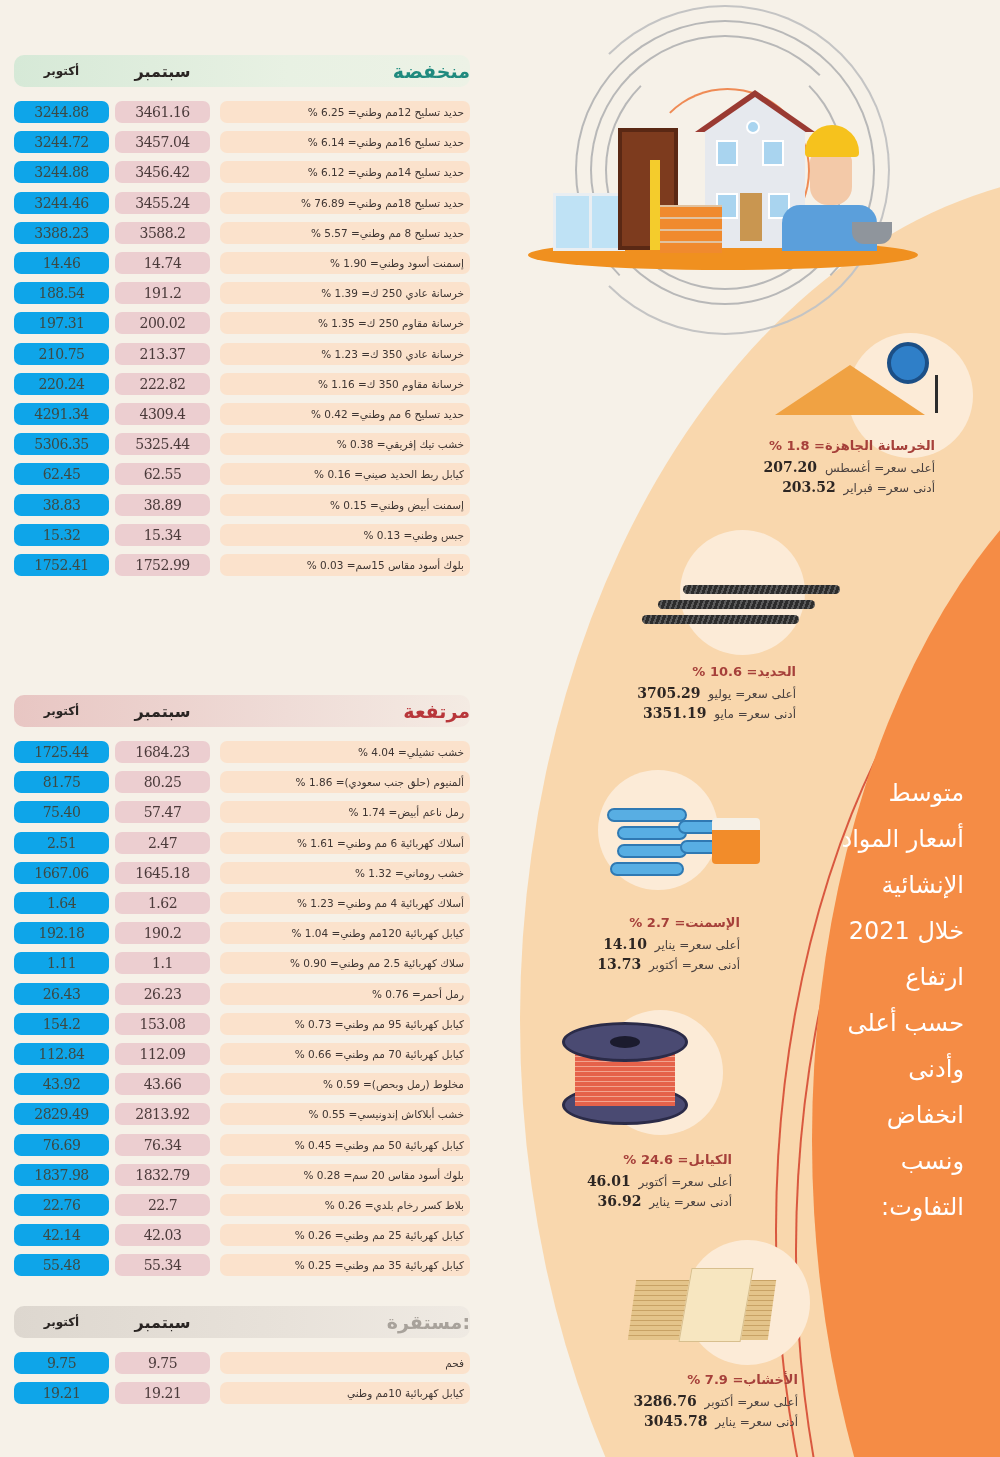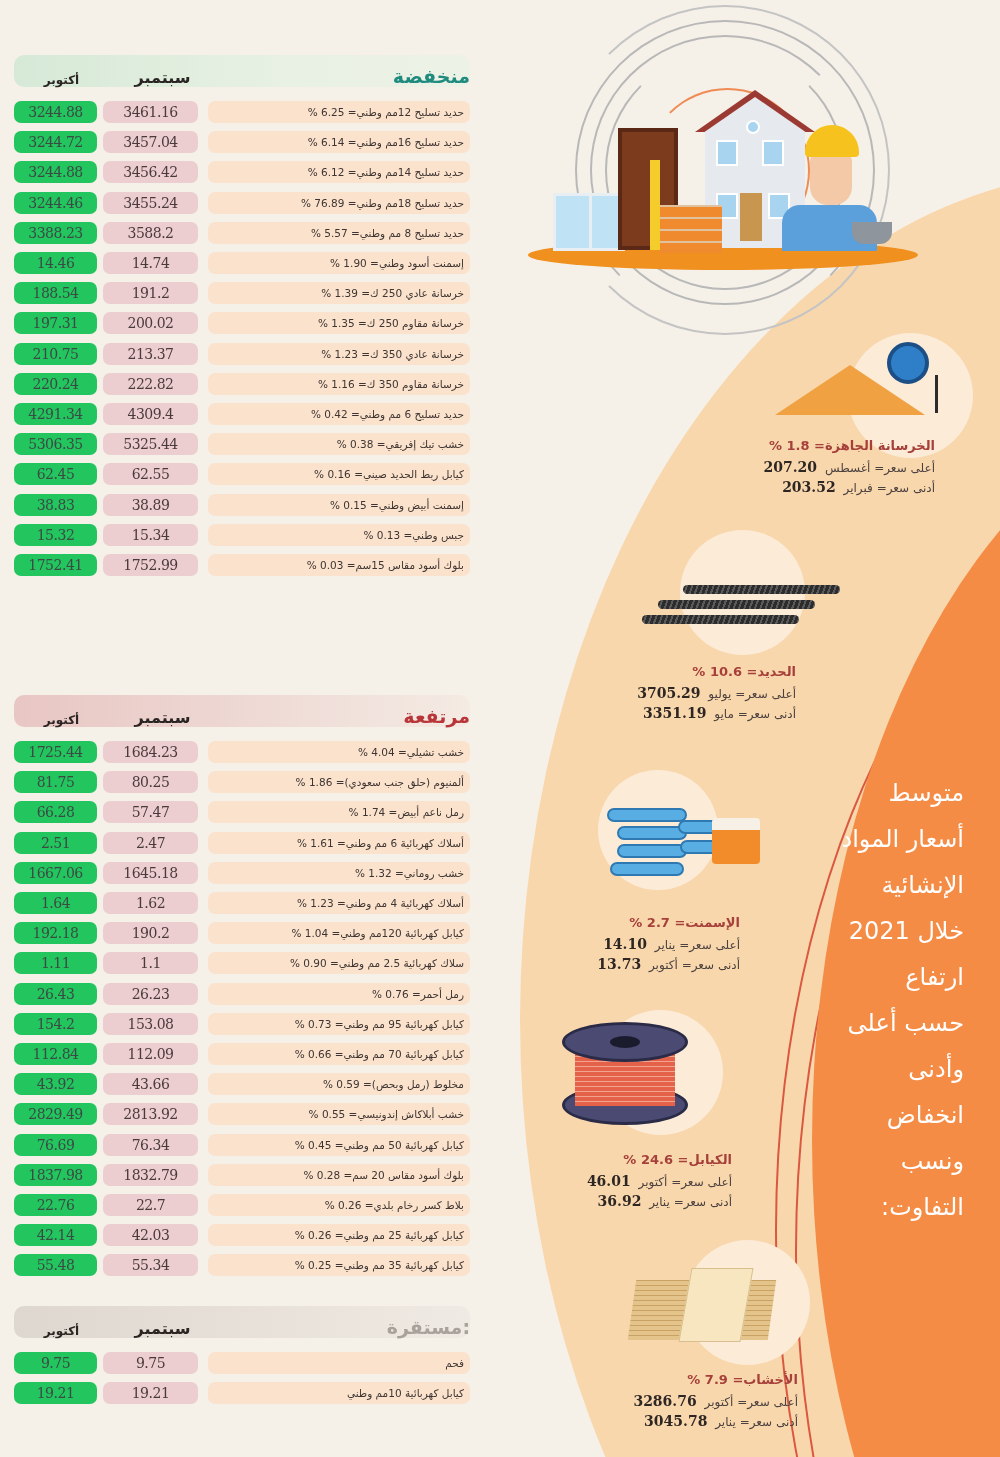--- a/index.html
+++ b/index.html
@@ -83,39 +83,39 @@
   
   .main-title {
     position: absolute; right: 36px; top: 770px; width: 150px;
     font-weight: normal; font-size: 24px; line-height: 46px; color: #ffffff; text-align: right;
   }
 
   
   .table { position: absolute; left: 14px; width: 456px; direction: ltr; }
   .thead {
     position: relative; height: 32px; border-radius: 10px;
-    display: flex; align-items: flex-end;
+    display: flex; align-items: center;
   }
   .thead.low  { background: linear-gradient(90deg, #d6e9d7 0%, #e8f1e3 60%, #edf2e6 100%); }
   .thead.high { background: linear-gradient(90deg, #e8c6c3 0%, #efdcd7 60%, #f4ebe3 100%); }
   .thead.stable { background: linear-gradient(90deg, #ddd7cf 0%, #e8e2da 60%, #efeae3 100%); }
   .thead .h-oct { width: 95px; text-align: center; font-weight: bold; font-size: 12px; color: #2a2523; }
   .thead .h-sep { width: 95px; margin-left: 6px; text-align: center; font-weight: bold; font-size: 16px; color: #2a2523; }
   .thead .h-title { flex: 1; text-align: right; padding-right: 0; font-weight: bold; font-size: 19px; }
   .thead.low .h-title { color: #1f8a7e; }
   .thead.high .h-title { color: #b8363a; }
   .thead.stable .h-title { color: #a8a29b; }
 
   .rows { margin-top: 10px; }
   .row { display: flex; align-items: center; height: 30.2px; }
   .cell-oct, .cell-sep {
     height: 22px; line-height: 22px; border-radius: 7px; text-align: center;
     font-family: "DejaVu Serif", serif; font-size: 14px; color: #3c4a44; letter-spacing: -0.5px;
   }
-  .cell-oct { width: 83px; background: #22c55e; }
+  .cell-oct { width: 95px; background: #0ea5e9; }
   .cell-sep { width: 95px; margin-left: 6px; background: #ecced0; color: #4a3a3a; }
   .cell-name {
     flex: 1; margin-left: 10px; height: 22px; line-height: 22px; border-radius: 7px;
     background: #fbe2cc; direction: rtl; text-align: right; padding-right: 6px;
     font-size: 10.5px; color: #3e3532; white-space: nowrap; overflow: hidden;
   }
 </style>
 </head>
 <body>
 
@@ -318,21 +318,21 @@
         <div class="cell-oct">1725.44</div>
         <div class="cell-sep">1684.23</div>
         <div class="cell-name">خشب تشيلي= 4.04 %</div>
       </div>
       <div class="row">
         <div class="cell-oct">81.75</div>
         <div class="cell-sep">80.25</div>
         <div class="cell-name">ألمنيوم (حلق جنب سعودي)= 1.86 %</div>
       </div>
       <div class="row">
-        <div class="cell-oct">66.28</div>
+        <div class="cell-oct">75.40</div>
         <div class="cell-sep">57.47</div>
         <div class="cell-name">رمل ناعم أبيض= 1.74 %</div>
       </div>
       <div class="row">
         <div class="cell-oct">2.51</div>
         <div class="cell-sep">2.47</div>
         <div class="cell-name">أسلاك كهربائية 6 مم وطني= 1.61 %</div>
       </div>
       <div class="row">
         <div class="cell-oct">1667.06</div>

